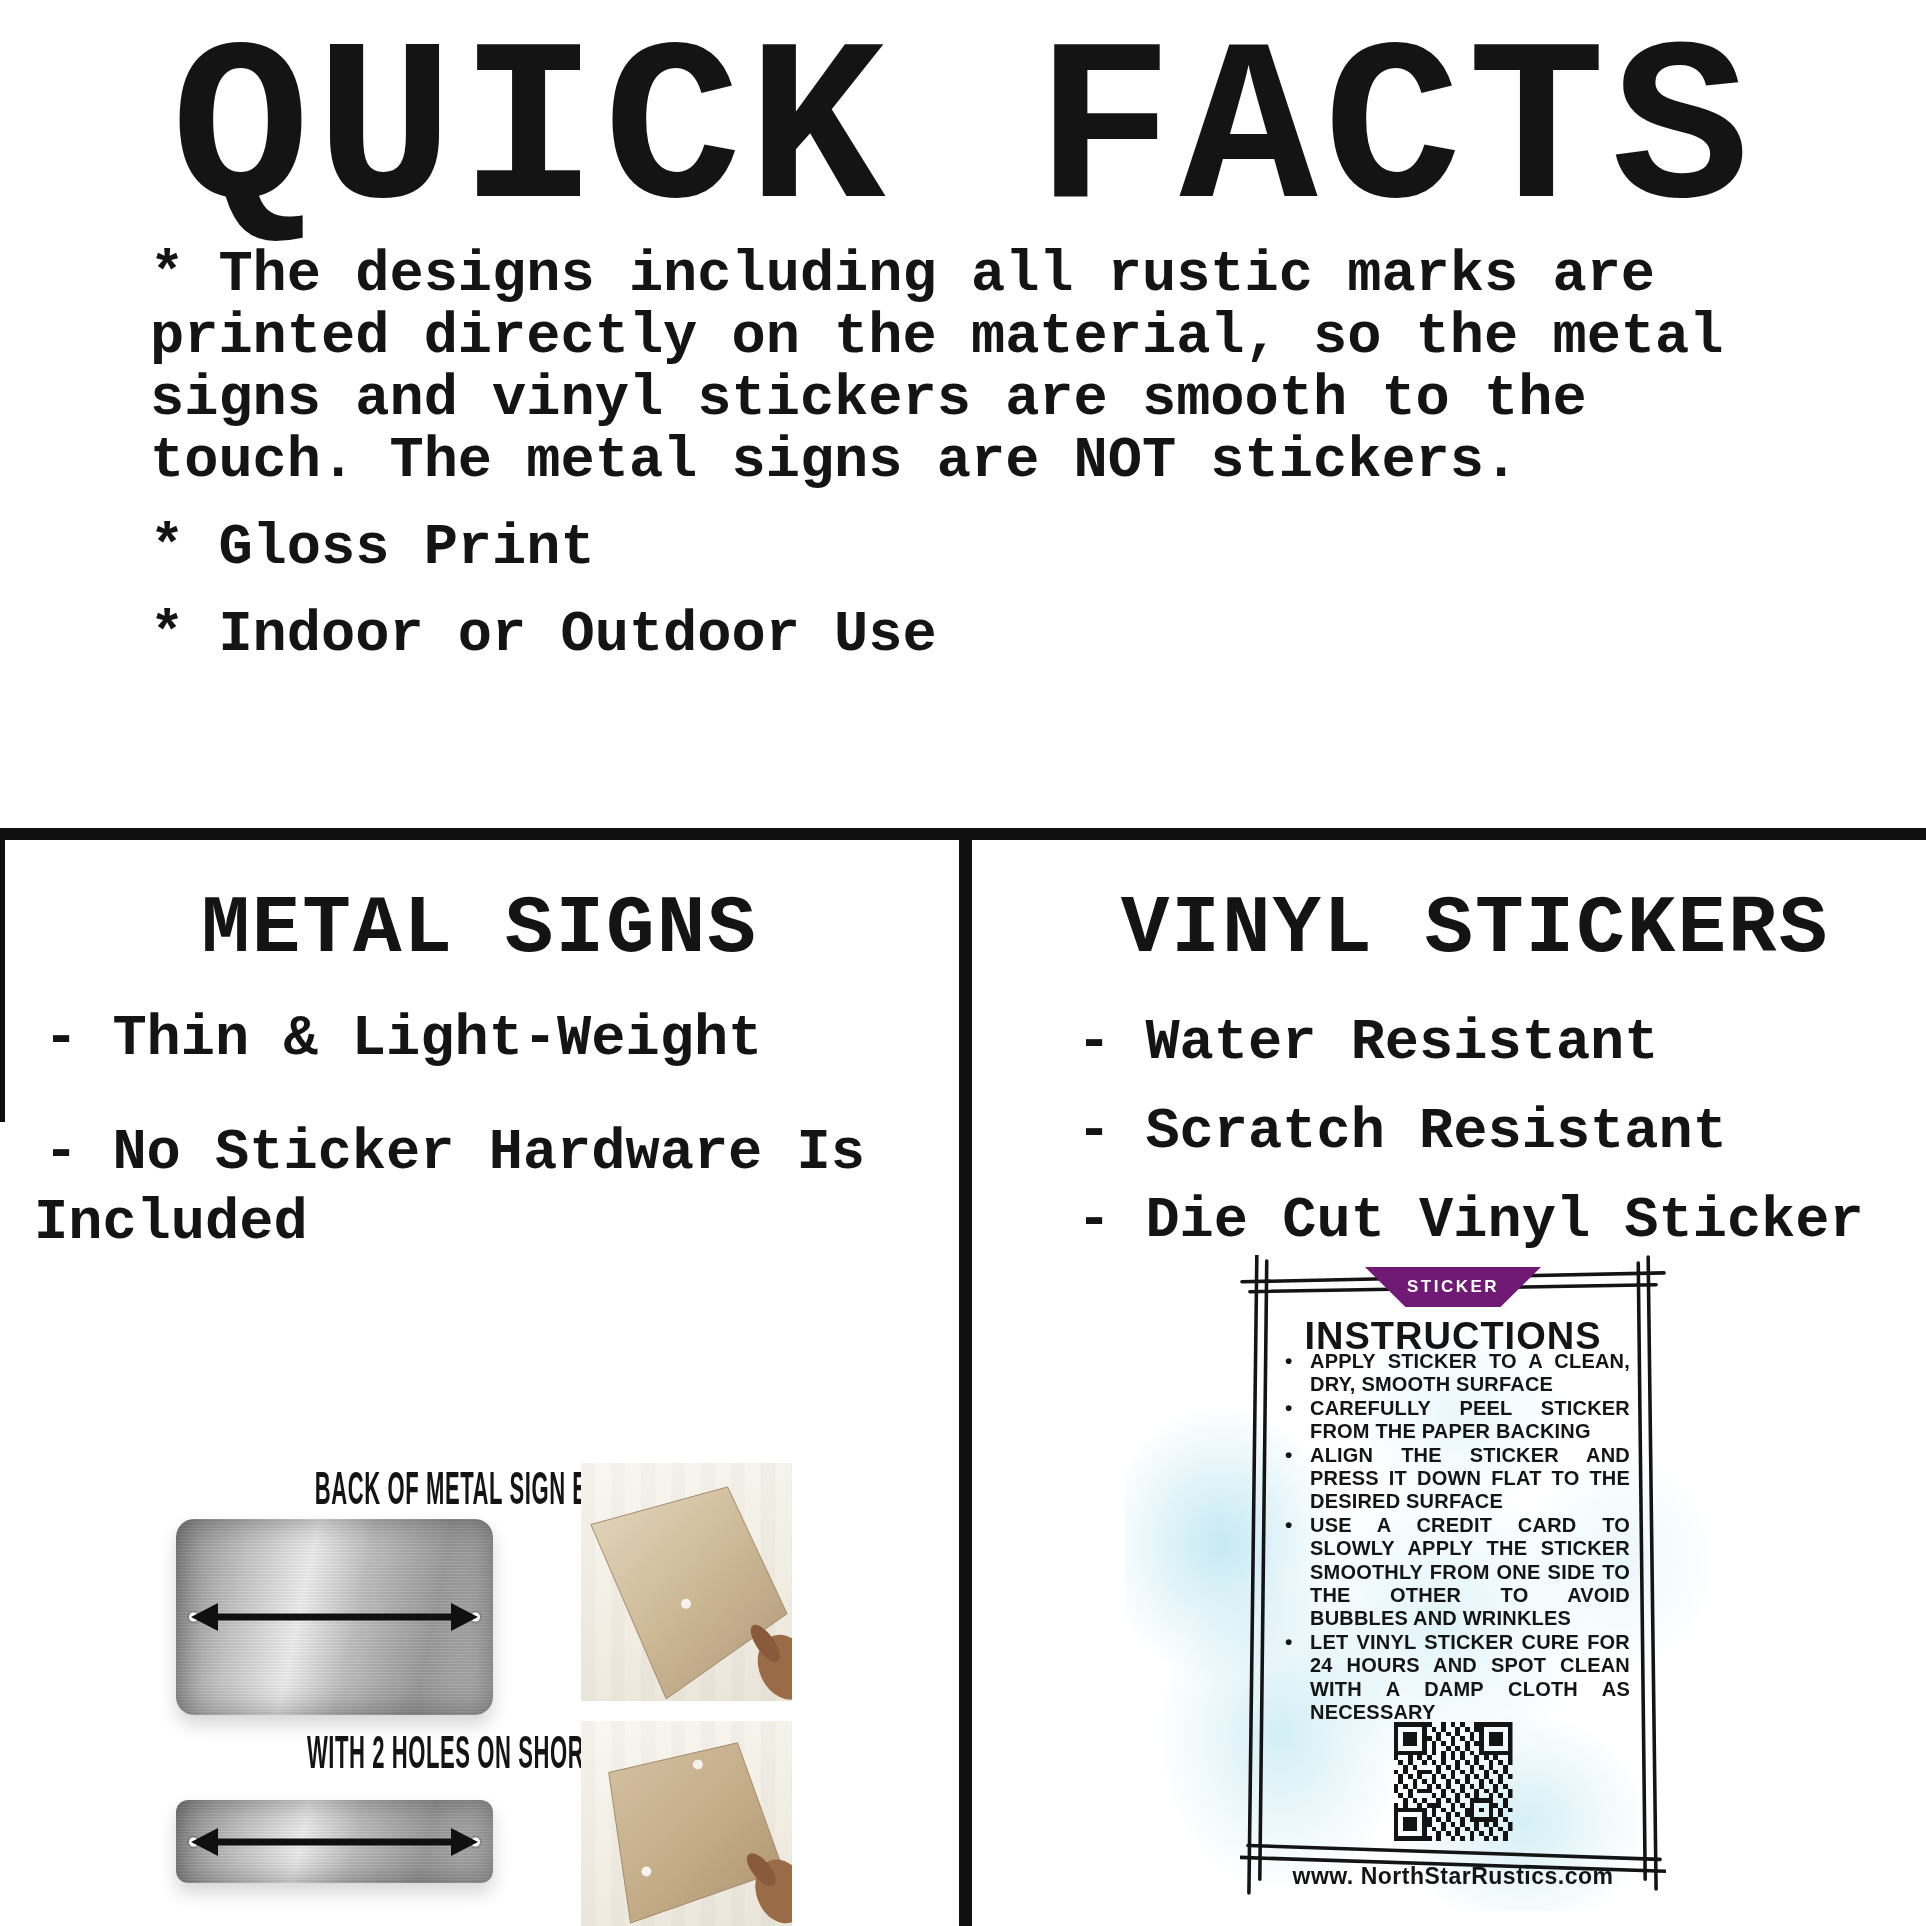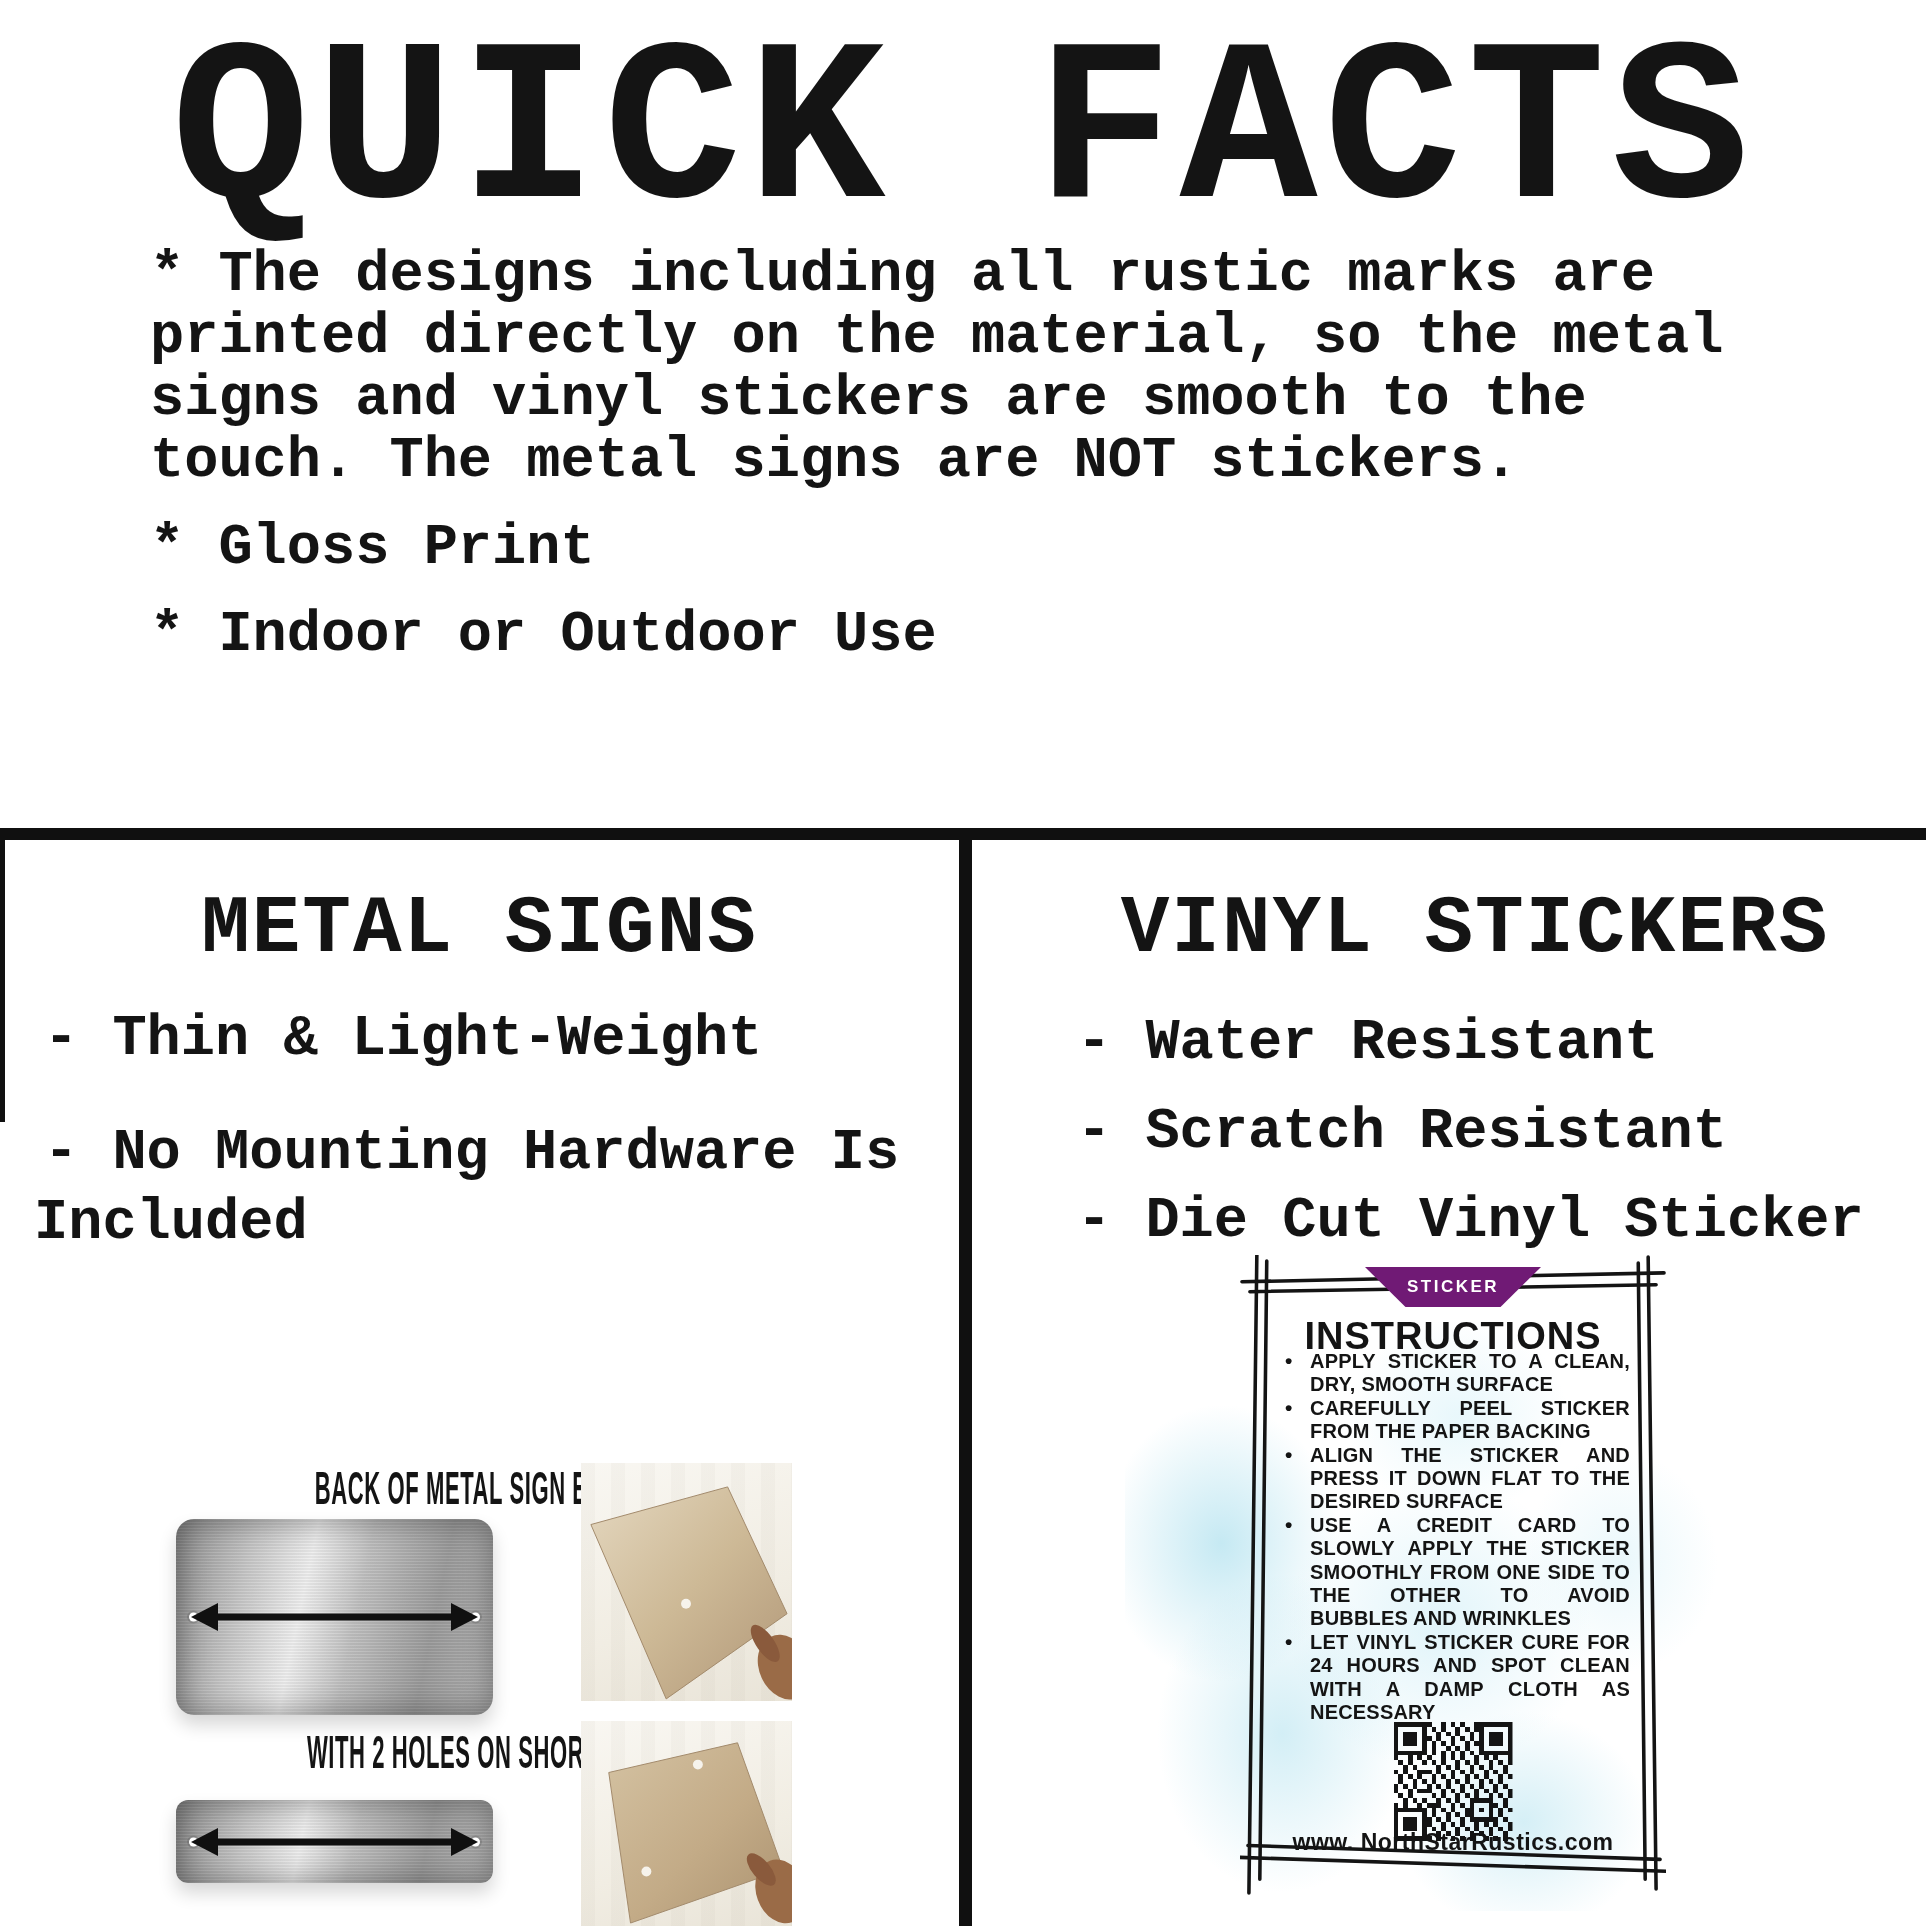--- a/index.html
+++ b/index.html
@@ -111,42 +111,42 @@
     position:absolute;top:95px;left:40px;width:350px;margin:0;padding:0;list-style:none;
   }
   #card-list li{
     position:relative;padding-left:30px;margin:0;
     font-family:"Liberation Sans",sans-serif;font-weight:700;font-size:20px;line-height:23.4px;
     letter-spacing:0.2px;text-align:justify;text-align-last:left;
   }
   #card-list li::before{content:"\2022";position:absolute;left:5px;top:-1px;font-size:21px;}
   #qr{position:absolute;left:50%;top:467px;transform:translateX(-50%);width:119px;height:119px;}
   #card-url{
-    position:absolute;top:574px;left:0;width:100%;text-align:center;
+    position:absolute;top:608px;left:0;width:100%;text-align:center;
     font-family:"Liberation Sans",sans-serif;font-weight:700;font-size:23px;letter-spacing:0.5px;
   }
 </style>
 </head>
 <body>
 
 <div id="title">QUICK FACTS</div>
 
 <div id="intro-para">* The designs including all rustic marks are printed directly on the material, so the metal signs and vinyl stickers are smooth to the touch. The metal signs are NOT stickers.</div>
 <div id="bullet-gloss" class="intro-bullet">* Gloss Print</div>
 <div id="bullet-indoor" class="intro-bullet">* Indoor or Outdoor Use</div>
 
 <div id="divider-h"></div>
 <div id="divider-v"></div>
 <div id="left-edge"></div>
 
 <div id="metal-header" class="col-header">METAL SIGNS</div>
 
 <div id="metal-items">
   <div class="itm">- Thin &amp; Light-Weight</div>
-  <div class="itm">- No Mounting Hardware Is Included</div>
+  <div class="itm">- No Sticker Hardware Is Included</div>
 </div>
 
 <div id="cap-back" class="cap">
   <span>BACK OF METAL SIGN EXAMPLES</span>
 </div>
 
 <div id="sign-1" class="sign">
   <span class="hole l"></span>
   <span class="hole r"></span>
   <span class="shaft"></span>

